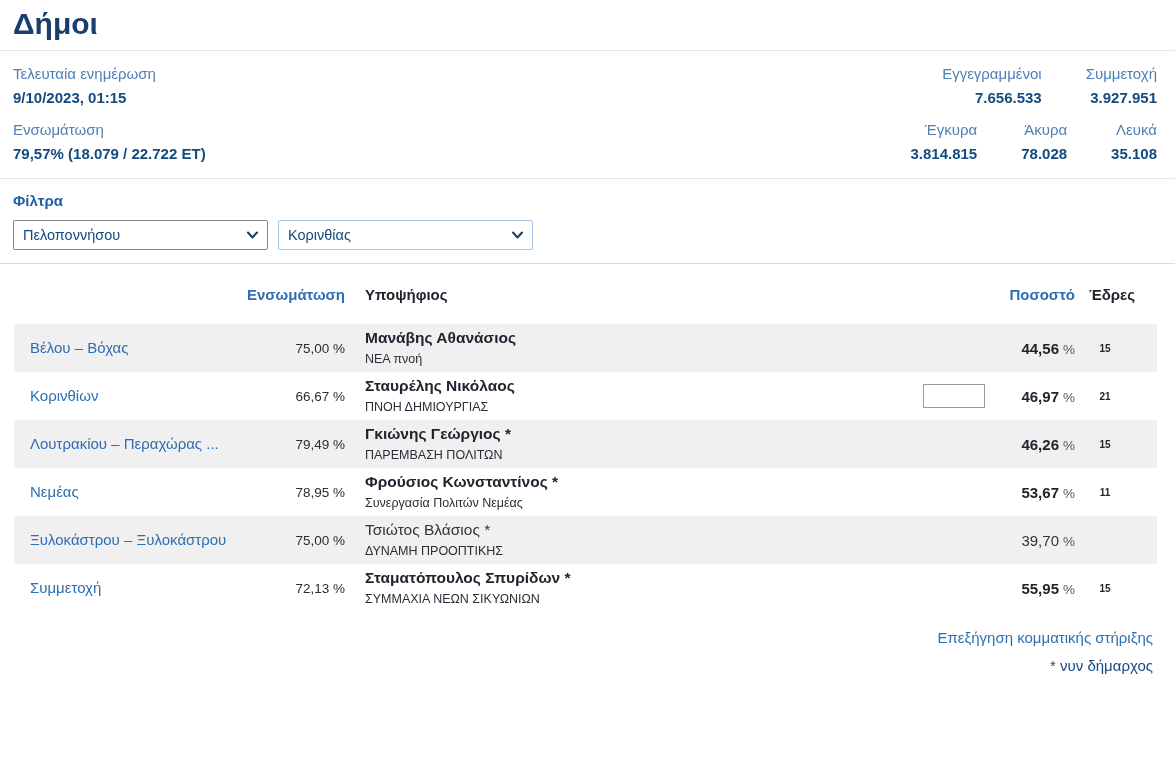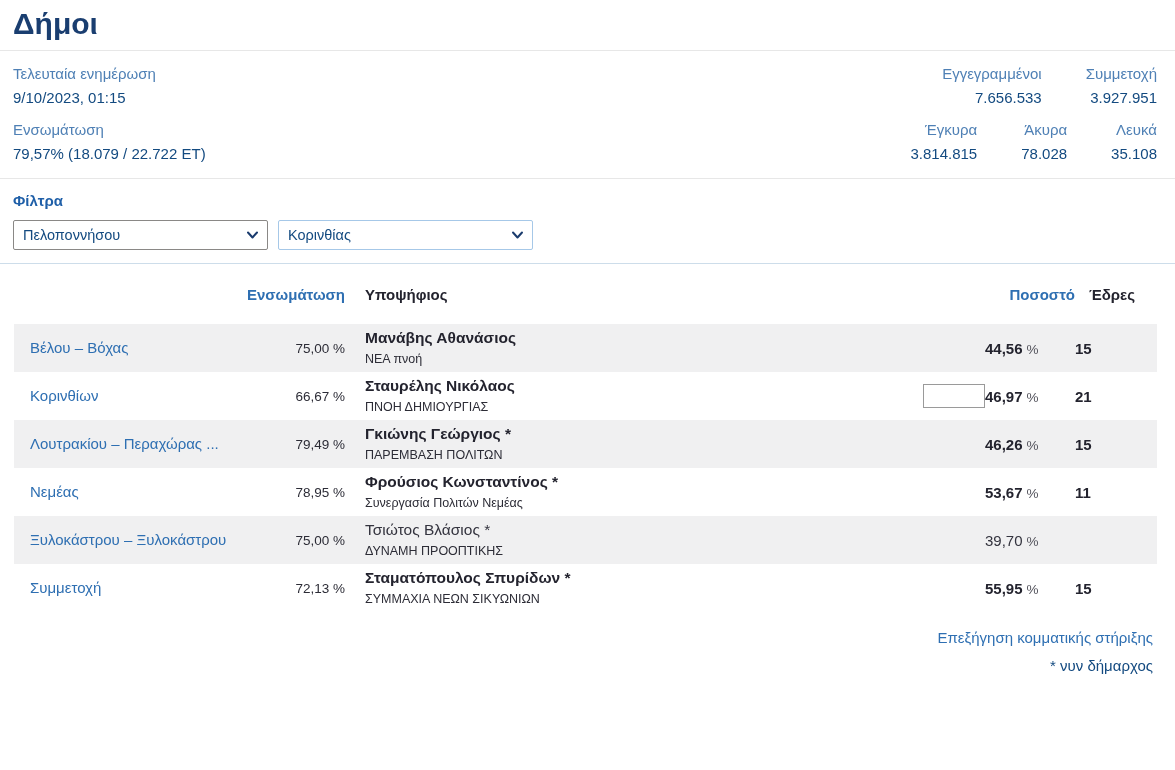--- a/index.html
+++ b/index.html
@@ -17,21 +17,21 @@
     padding:7px 0 9px 0;
   }
   .divider { height:1px; background:var(--divider,#e7e7e7); margin:0 -18px 0 -13px; }
   .divider.blue { background:var(--divider-blue,#cdddea); }
 
   
   .stats { padding:13px 0 14px 0; }
   .stats-row { display:flex; justify-content:space-between; align-items:flex-start; }
   .stats-row + .stats-row { margin-top:12px; }
   .stat .stat-label { font-size:15px; color:var(--label-blue,#4f80b5); line-height:20px; }
-  .stat .stat-value { font-size:15px; font-weight:400; color:var(--value-navy,#134a80); line-height:21px; margin-top:3px; }
+  .stat .stat-value { font-size:15px; font-weight:700; color:var(--value-navy,#134a80); line-height:21px; margin-top:3px; }
   .stats-right { display:flex; gap:44px; }
   .stats-right .stat { text-align:right; }
 
   
   .filters { padding:12px 0 13px 0; }
   .filters-heading { font-size:15px; font-weight:700; color:var(--filters-blue,#1f5fa8); line-height:20px; }
   .filters-controls { display:flex; gap:10px; margin-top:9px; }
   .select-wrap { position:relative; width:255px; height:30px; }
   .select-wrap select {
     -webkit-appearance:none; appearance:none;
@@ -67,24 +67,24 @@
   .trow.alt { background:var(--row-alt-bg,#f0f0f1); }
 
   .cell.muni { overflow:hidden; white-space:nowrap; }
   .muni-link { font-size:15px; color:var(--link-blue,#2e6fb2); text-decoration:none; cursor:pointer; }
   .cell.integ { text-align:right; font-size:13.5px; color:#2c2c36; }
   .cell.cand { padding-left:20px; overflow:hidden; white-space:nowrap; }
   .cand-name { font-size:15.5px; font-weight:700; color:var(--header-dark,#23232e); line-height:20px; }
   .cand-party { font-size:12.5px; color:#2c2c36; line-height:17px; margin-top:3px; }
   .cell.logo { display:flex; justify-content:flex-end; }
   .logo-box { width:62px; height:24px; background:#fff; border:1px solid #9a9a9a; display:block; }
-  .cell.pct { text-align:left; font-size:15px; }
+  .cell.pct { text-align:right; font-size:15px; }
   .pct-num { font-weight:700; color:var(--header-dark,#23232e); }
   .pct-unit { font-weight:400; color:#55555e; font-size:13.5px; margin-left:4px; }
-  .cell.seats { text-align:left; font-size:15px; font-weight:700; color:var(--header-dark,#23232e); }
+  .cell.seats { text-align:center; font-size:10px; font-weight:700; color:var(--header-dark,#23232e); }
 
   .trow.no-win .cand-name { font-weight:400; color:#33333e; }
   .trow.no-win .pct-num { font-weight:400; color:#33333e; }
 
   
   .results-footer { margin-top:15px; text-align:right; padding-right:4px; }
   .party-support-link {
     font-size:15px; color:var(--link-blue,#2e6fb2); text-decoration:none; cursor:pointer; line-height:22px;
   }
   .incumbent-note { font-size:15px; color:var(--value-navy,#21446f); line-height:22px; margin-top:6px; }

